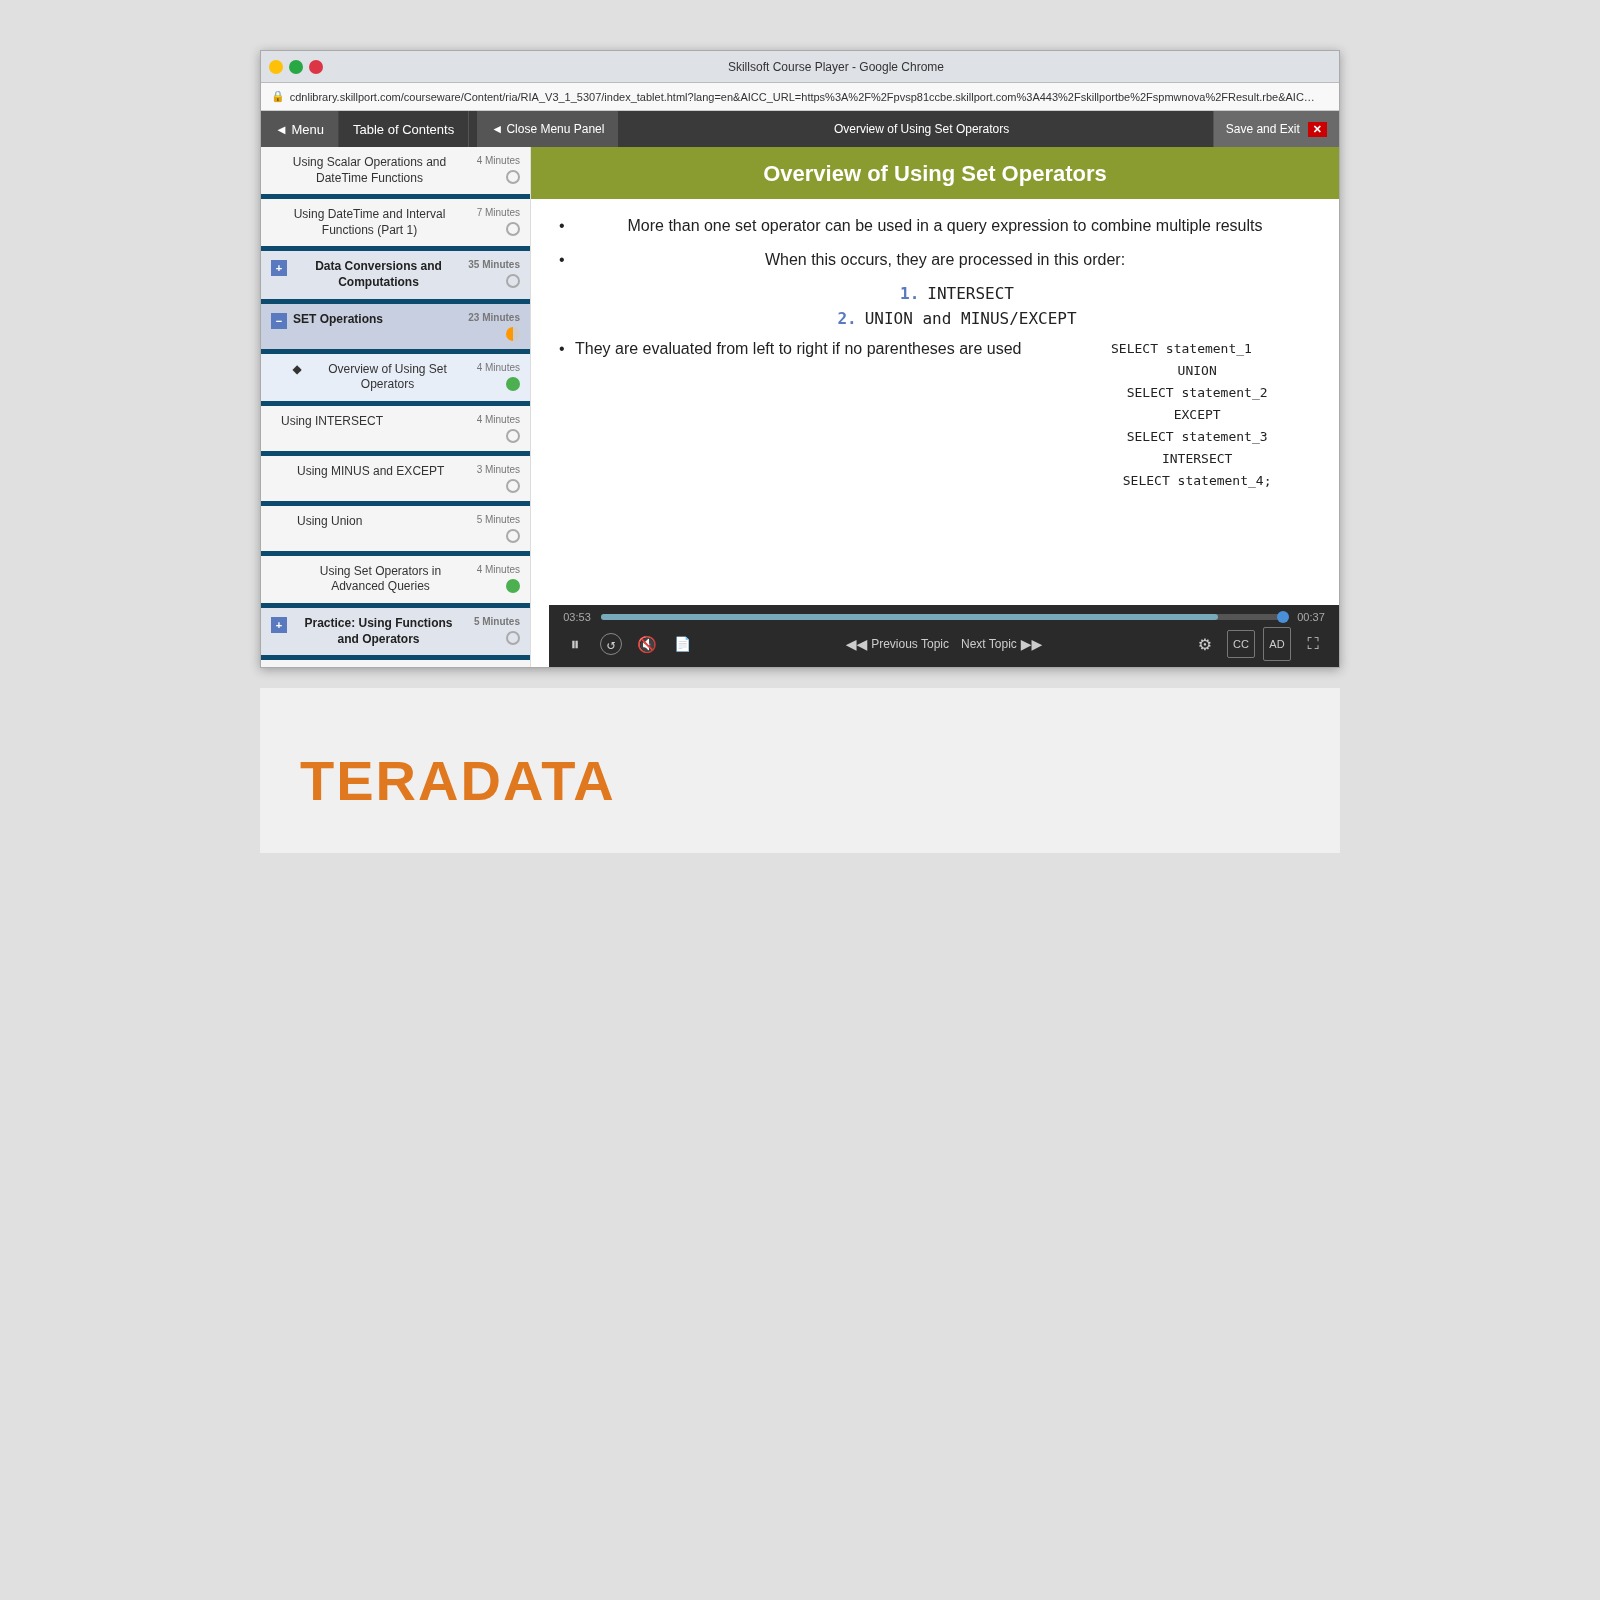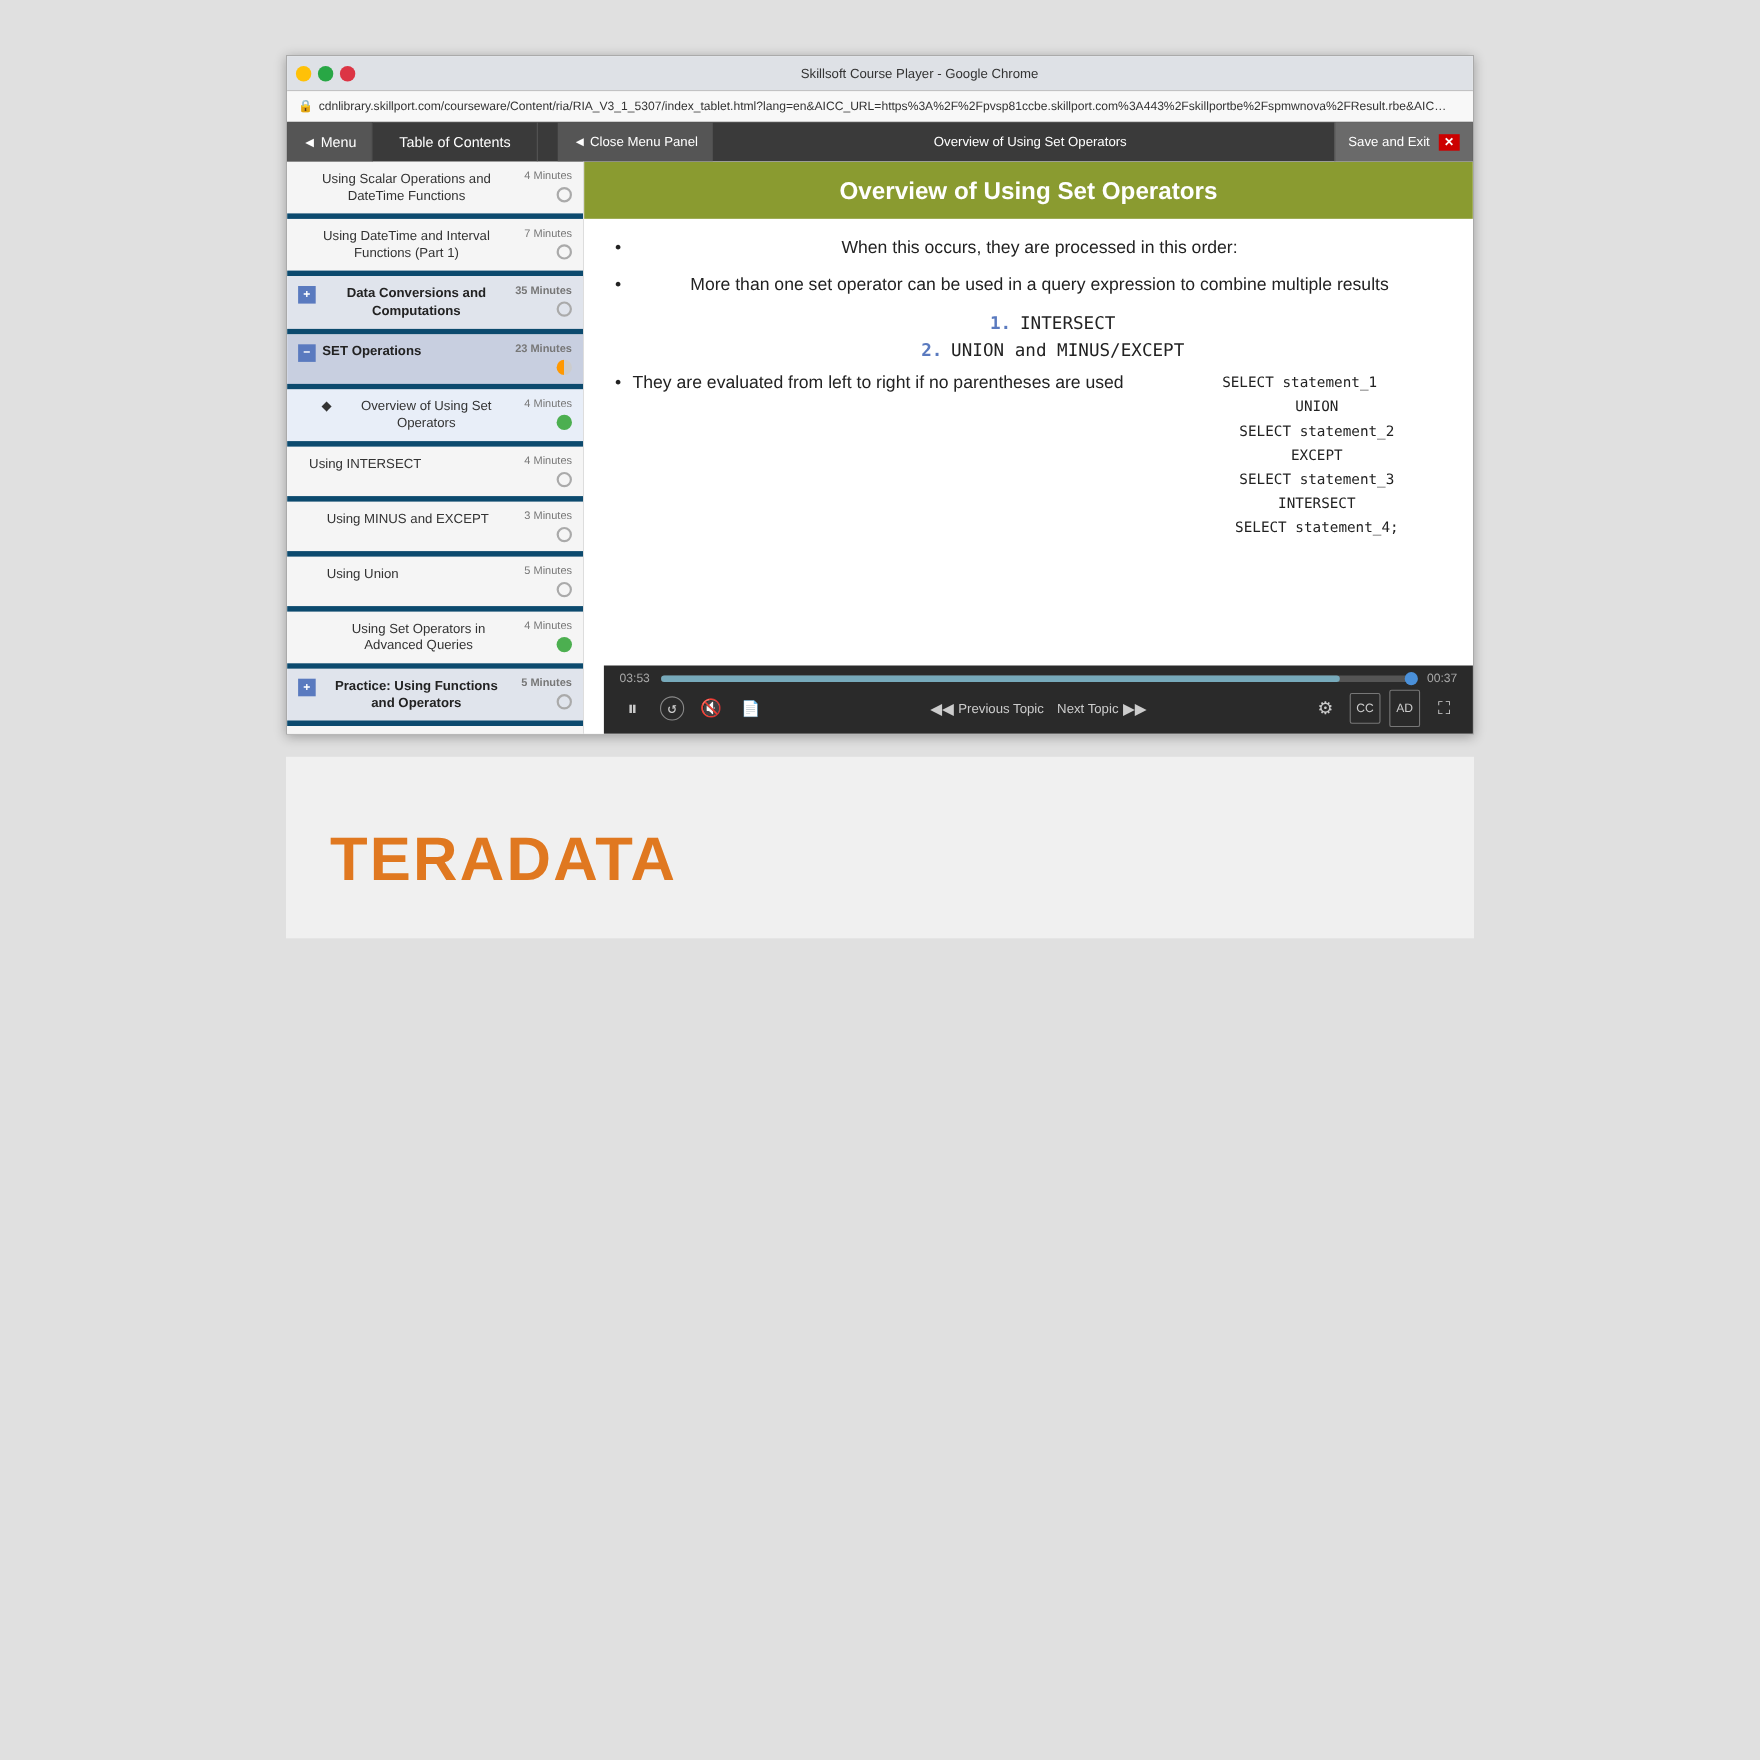--- a/index.html
+++ b/index.html
@@ -56,21 +56,20 @@
     }
     .lock-icon { margin-right: 5px; color: #555; }
 
     
     .app-header {
       background: #3a3a3a;
       height: 36px;
       display: flex;
       align-items: center;
       padding: 0;
-      gap: 10px;
     }
     .header-menu-btn {
       background: #555;
       color: #fff;
       padding: 0 14px;
       height: 100%;
       display: flex;
       align-items: center;
       font-size: 13px;
       cursor: pointer;
@@ -540,25 +539,25 @@
       <div class="content-area">
 
         <div class="slide-area">
           <div class="slide-header">
             <div class="slide-header-title">Overview of Using Set Operators</div>
           </div>
 
           <div class="slide-content">
 
             <div class="slide-bullet">
+              More than one set operator can be used in a query expression to combine multiple results
+            </div>
+
+            <div class="slide-bullet">
               When this occurs, they are processed in this order:
-            </div>
-
-            <div class="slide-bullet">
-              More than one set operator can be used in a query expression to combine multiple results
             </div>
 
             <div class="slide-ordered">
               <div class="slide-ordered-item">
                 <span class="num">1.</span><code>INTERSECT</code>
               </div>
               <div class="slide-ordered-item">
                 <span class="num">2.</span><code>UNION</code> <span>and</span> <code>MINUS/EXCEPT</code>
               </div>
             </div>

